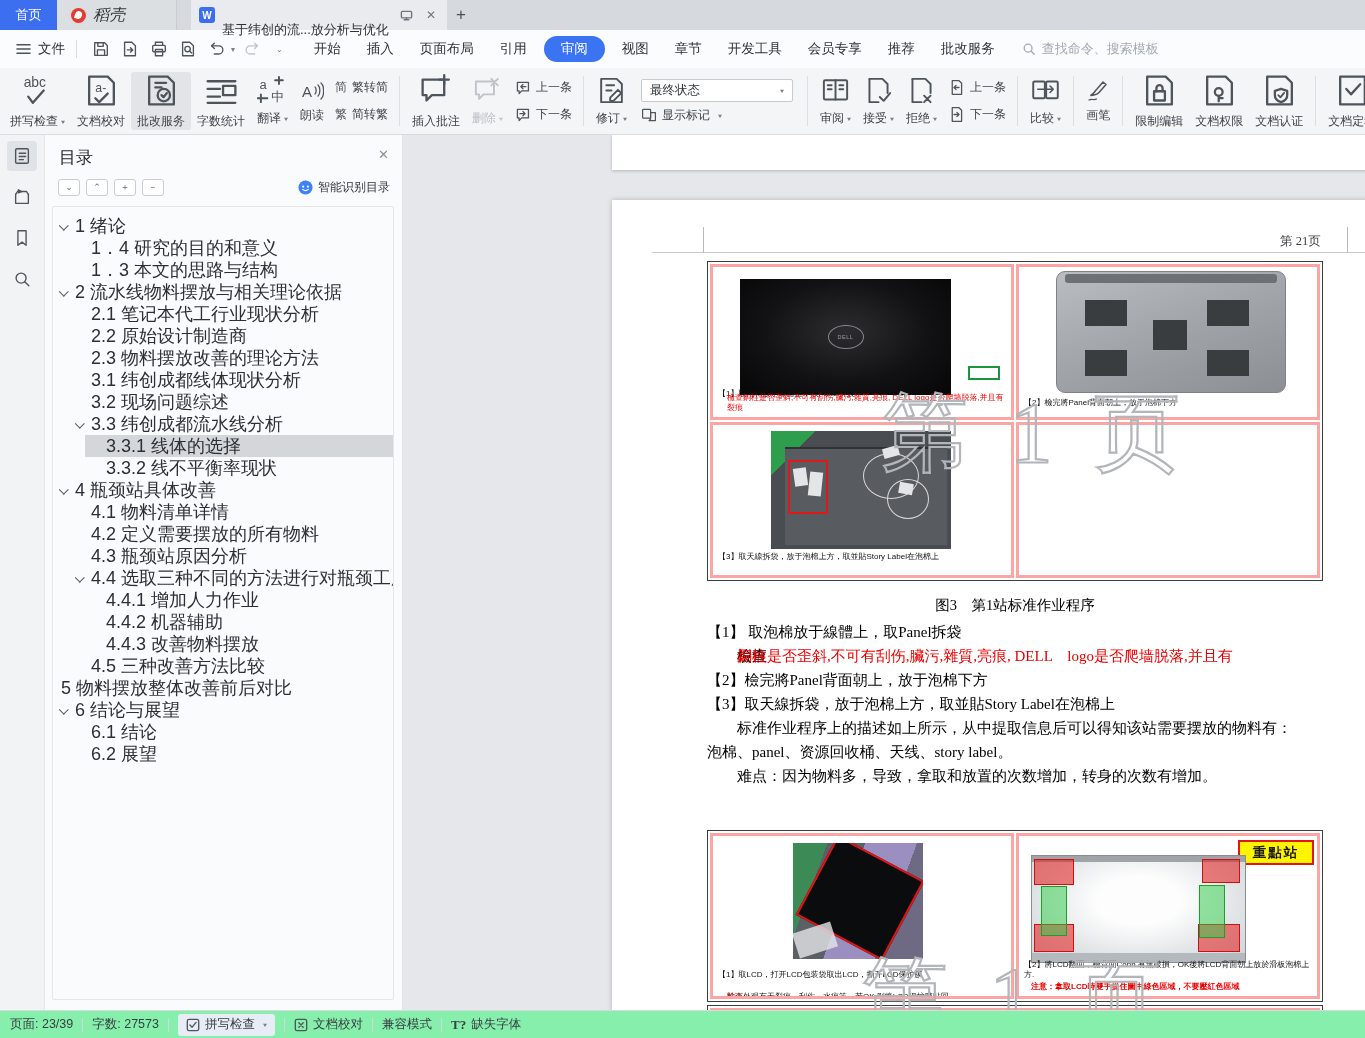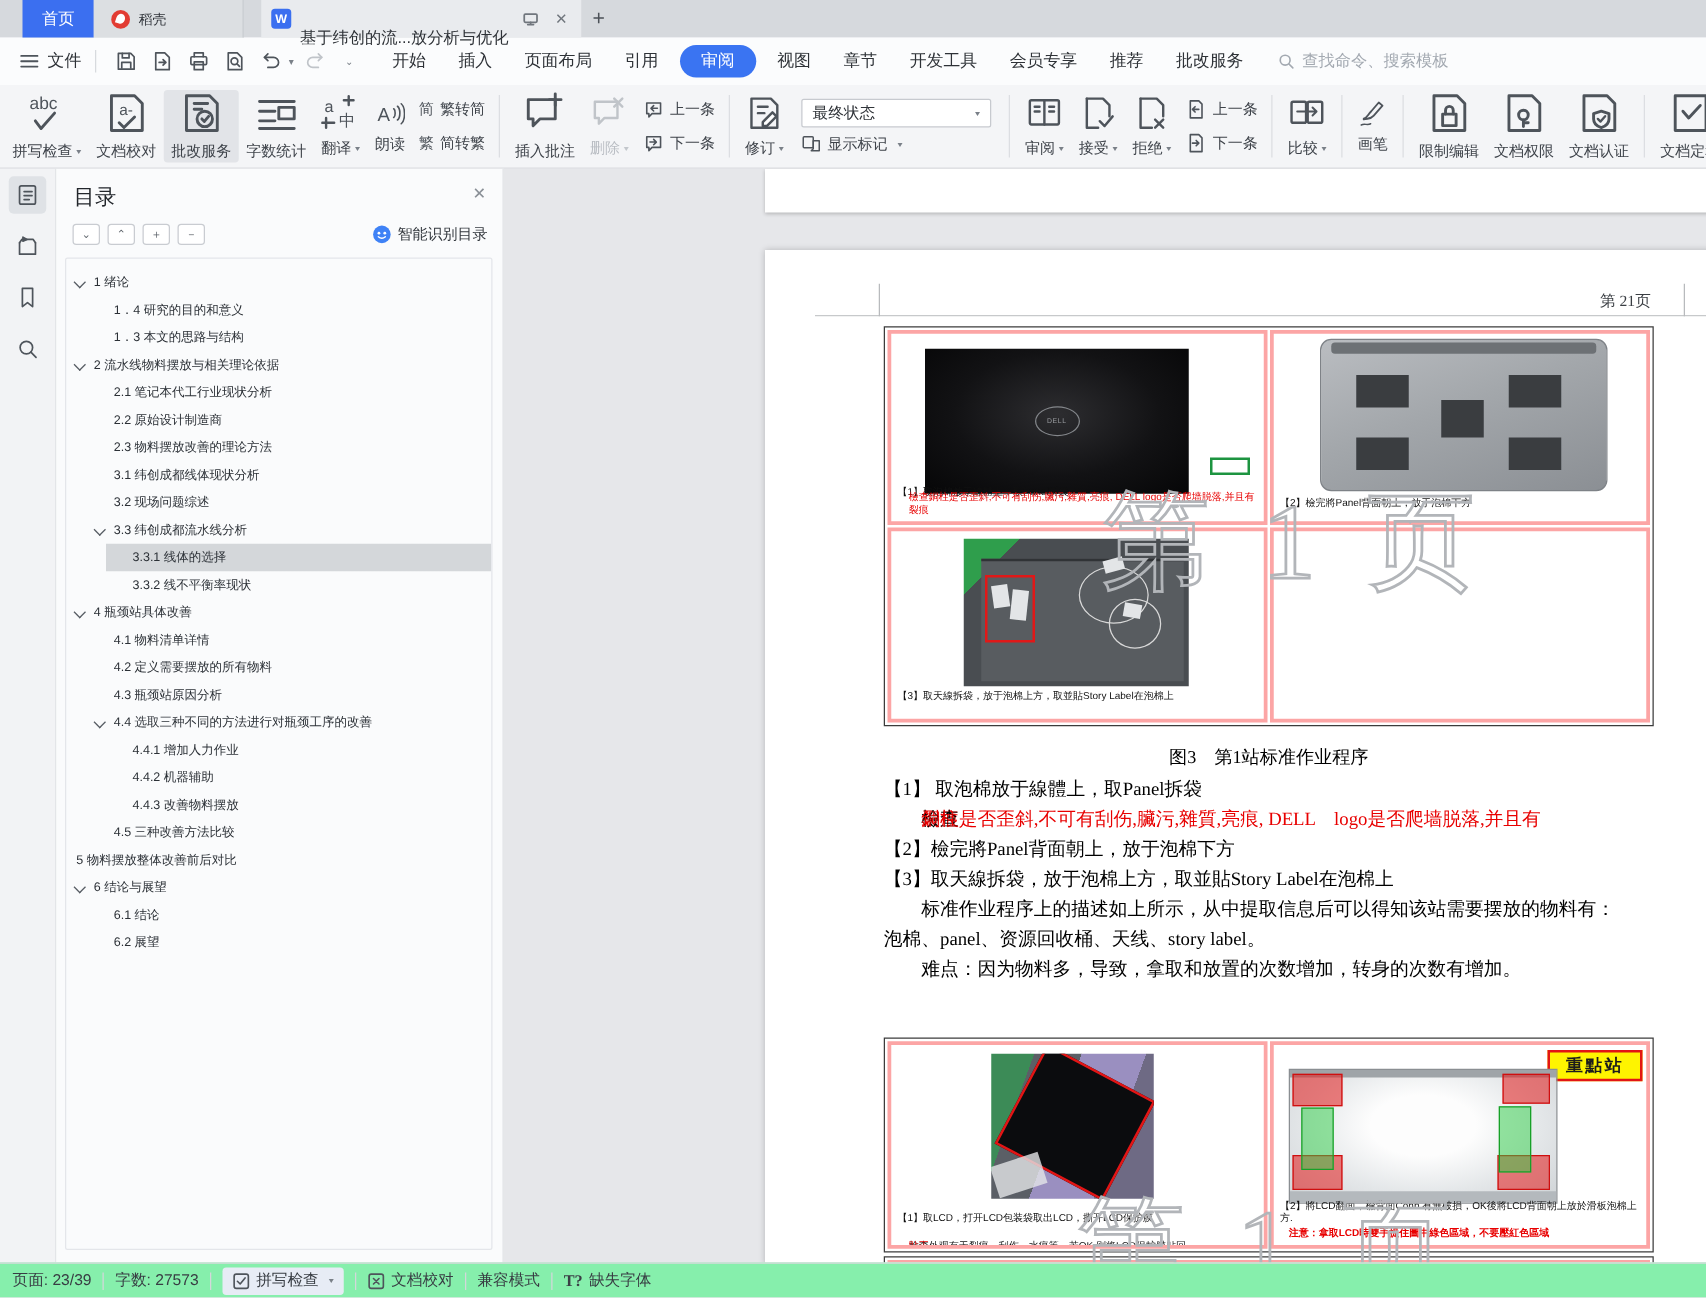--- a/index.html
+++ b/index.html
@@ -3,22 +3,22 @@
 <meta charset="utf-8">
 <style>
   *{margin:0;padding:0;box-sizing:border-box;}
   html,body{width:1365px;height:1038px;overflow:hidden;font-family:"Liberation Sans",sans-serif;}
   body{background:#e6e7ea;position:relative;}
   svg{display:block;}
   .ic{stroke:#4e545b;fill:none;stroke-width:1.5;stroke-linecap:round;stroke-linejoin:round;}
   .ic-gray{stroke:#c0c4c9;}
   
   .titlebar{height:30px;background:#d6d9dd;display:flex;align-items:stretch;}
-  .tab-home{margin-left:18px;width:57px;background:#3b6ff0;color:#fff;font-size:13px;display:flex;align-items:center;justify-content:center;}
-  .tab-dk{width:120px;background:#dcdfe2;color:#30343a;font-size:11px;display:flex;align-items:center;gap:7px;padding-left:14px;border-right:1px solid #c8cbcf;}
+  .tab-home{width:57px;background:#3b6ff0;color:#fff;font-size:13px;display:flex;align-items:center;justify-content:center;}
+  .tab-dk{width:120px;background:#dcdfe2;color:#30343a;font-size:16px;display:flex;align-items:center;gap:7px;padding-left:14px;border-right:1px solid #c8cbcf;font-style:italic;}
   .dk-ic{width:15px;height:15px;border-radius:50%;background:#e23c33;position:relative;}
   .dk-ic::after{content:"";position:absolute;left:4px;top:3px;width:7px;height:8px;border-radius:50% 50% 50% 0;background:#fff;transform:rotate(18deg);}
   .tab-doc{margin-left:14px;width:256px;background:#e9ebee;color:#2e3237;font-size:13px;display:flex;align-items:center;gap:7px;padding:0 8px;}
   .wlogo{width:16px;height:16px;border-radius:3px;background:#3b6ff0;color:#fff;font-size:10px;font-weight:bold;display:flex;align-items:center;justify-content:center;flex:none;}
   .tab-title{white-space:nowrap;overflow:hidden;flex:1;margin-top:29px;}
   .tabx{color:#70767d;font-size:12px;padding:0 3px;}
   .newtab{width:28px;display:flex;align-items:center;justify-content:center;color:#4c5157;font-size:17px;}
   
   .menubar{height:38px;background:#fbfcfd;display:flex;align-items:center;padding-left:16px;}
   .file-btn{display:flex;align-items:center;gap:7px;font-size:13.5px;color:#2e3237;}
@@ -50,21 +50,21 @@
   .ric{width:30px;height:30px;border-radius:4px;display:flex;align-items:center;justify-content:center;}
   .ric.sel{background:#dfe2e6;}
   
   .toc{width:358px;background:#fafbfc;border-right:1px solid #dfe2e5;display:flex;flex-direction:column;position:relative;}
   .toc-title{font-size:17px;color:#22262b;padding:11px 0 0 14px;}
   .toc-close{position:absolute;right:13px;top:12px;color:#8a9097;font-size:13px;}
   .toc-tools{display:flex;align-items:center;padding:10px 12px 8px 13px;gap:6px;}
   .sqbtn{width:22px;height:17px;border:1px solid #c9ccd1;border-radius:3px;font-size:9px;color:#5e646b;display:flex;align-items:center;justify-content:center;background:#fff;line-height:1;}
   .smart{margin-left:auto;display:flex;align-items:center;gap:5px;font-size:12px;color:#33383e;}
   .toc-list{flex:1;margin:2px 8px 10px 7px;border:1px solid #e4e6ea;border-radius:2px;padding-top:8px;overflow:hidden;background:#fafbfc;}
-  .trow{height:22px;display:flex;align-items:center;font-size:10px;color:#2b3036;white-space:nowrap;}
+  .trow{height:22px;display:flex;align-items:center;font-size:18px;color:#2b3036;white-space:nowrap;}
   .trow.sel{background:linear-gradient(to right,transparent 0 32px,#d4d7da 32px);}
   .chev{width:7px;height:7px;border-left:1.4px solid #565c63;border-bottom:1.4px solid #565c63;transform:rotate(-45deg) translateY(-1px);margin-right:7px;flex:none;}
   
   .canvas{flex:1;position:relative;overflow:hidden;background:#e6e7ea;}
   .prevpage{position:absolute;left:209px;top:0;width:760px;height:35px;background:#fff;box-shadow:0 1px 3px rgba(0,0,0,.22);}
   .page{position:absolute;left:209px;top:65px;width:760px;height:812px;background:#fff;box-shadow:0 0 5px rgba(0,0,0,.22);}
   .page *{position:absolute;}
   .pg-header{left:668px;top:33px;font-family:"Liberation Serif",serif;font-size:12.5px;color:#3a3e43;}
   .hline{left:40px;right:0;top:52px;border-top:1px solid #c7c9cb;}
   .tick{top:27px;height:26px;border-left:1px solid #b8babd;width:0;}

